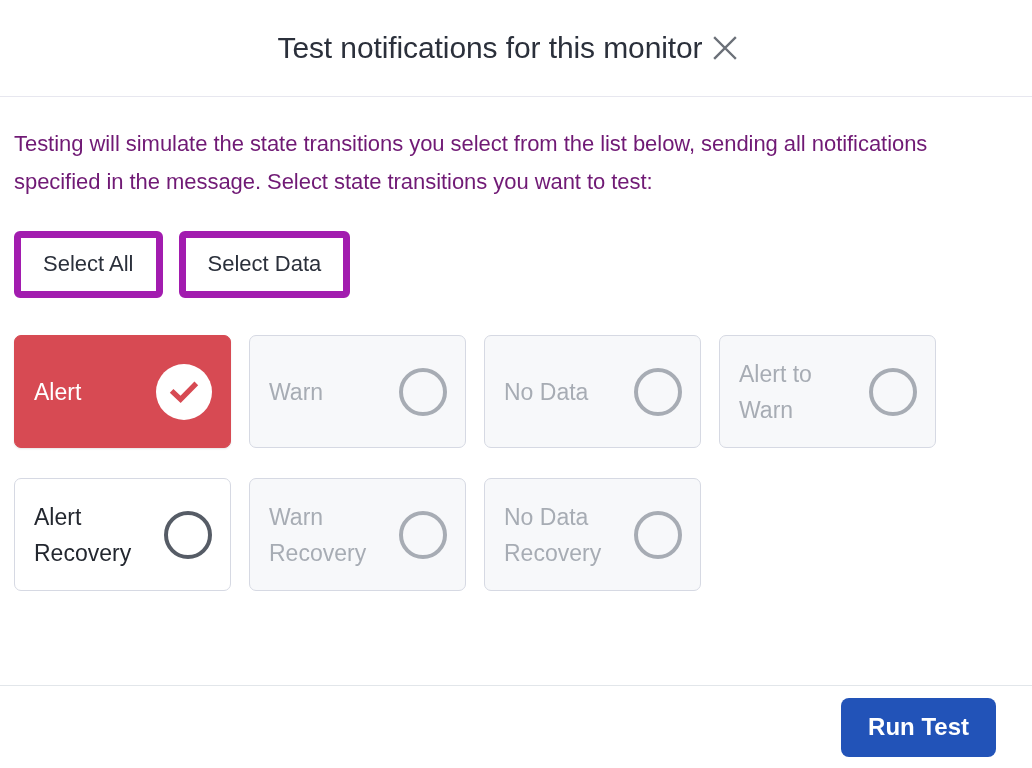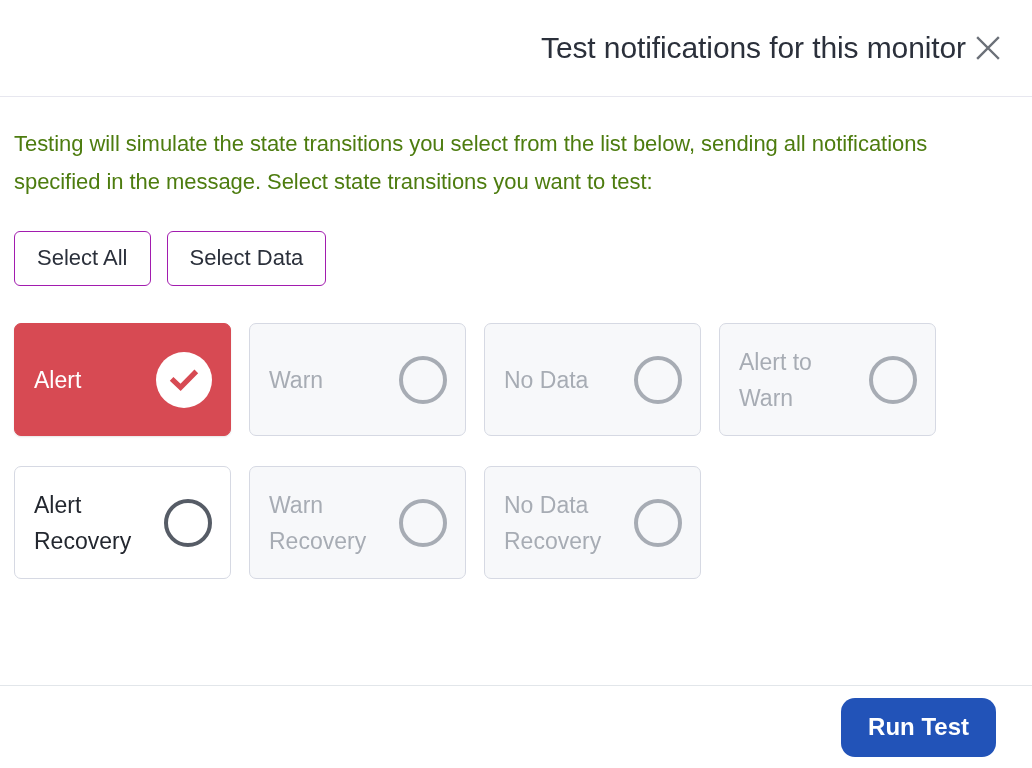--- a/index.html
+++ b/index.html
@@ -22,21 +22,21 @@
     overflow: hidden;
   }
 
   
   .modal-header {
     height: 97px;
     flex: 0 0 97px;
     border-bottom: 1px solid #e7e7ef;
     display: flex;
     align-items: center;
-    justify-content: flex-end;
+    justify-content: center;
     padding: 0 22px 0 14px;
   }
 
   .modal-title {
     font-size: 30px;
     line-height: 36px;
     font-weight: 400;
     color: #2b303b;
     letter-spacing: -0.1px;
     white-space: nowrap;
@@ -58,40 +58,40 @@
   
   .modal-body {
     flex: 1 1 auto;
     padding: 28px 14px 0 14px;
     overflow: hidden;
   }
 
   .intro {
     font-size: 22px;
     line-height: 38px;
-    color: #4d7c0f;
+    color: #701a75;
     font-weight: 400;
     max-width: 1005px;
     letter-spacing: -0.05px;
   }
 
   
   .select-row {
     display: flex;
     gap: 16px;
     margin-top: 30px;
   }
 
   .select-btn {
     font-family: "Liberation Sans", sans-serif;
     font-size: 22px;
     line-height: 26px;
     color: #2b303b;
     background: #ffffff;
-    border: 1px solid #a21caf;
+    border: 7px solid #a21caf;
     border-radius: 6px;
     padding: 13px 22px 14px 22px;
     cursor: pointer;
     white-space: nowrap;
   }
 
   
   .cards-grid {
     margin-top: 37px;
     display: grid;
@@ -169,21 +169,21 @@
   }
 
   .run-test-btn {
     font-family: "Liberation Sans", sans-serif;
     font-size: 24px;
     line-height: 28px;
     font-weight: 700;
     color: #ffffff;
     background: #2253b8;
     border: none;
-    border-radius: 14px;
+    border-radius: 8px;
     padding: 15px 27px 16px 27px;
     cursor: pointer;
     white-space: nowrap;
   }
 </style>
 </head>
 <body>
 
 <div class="modal">
 

